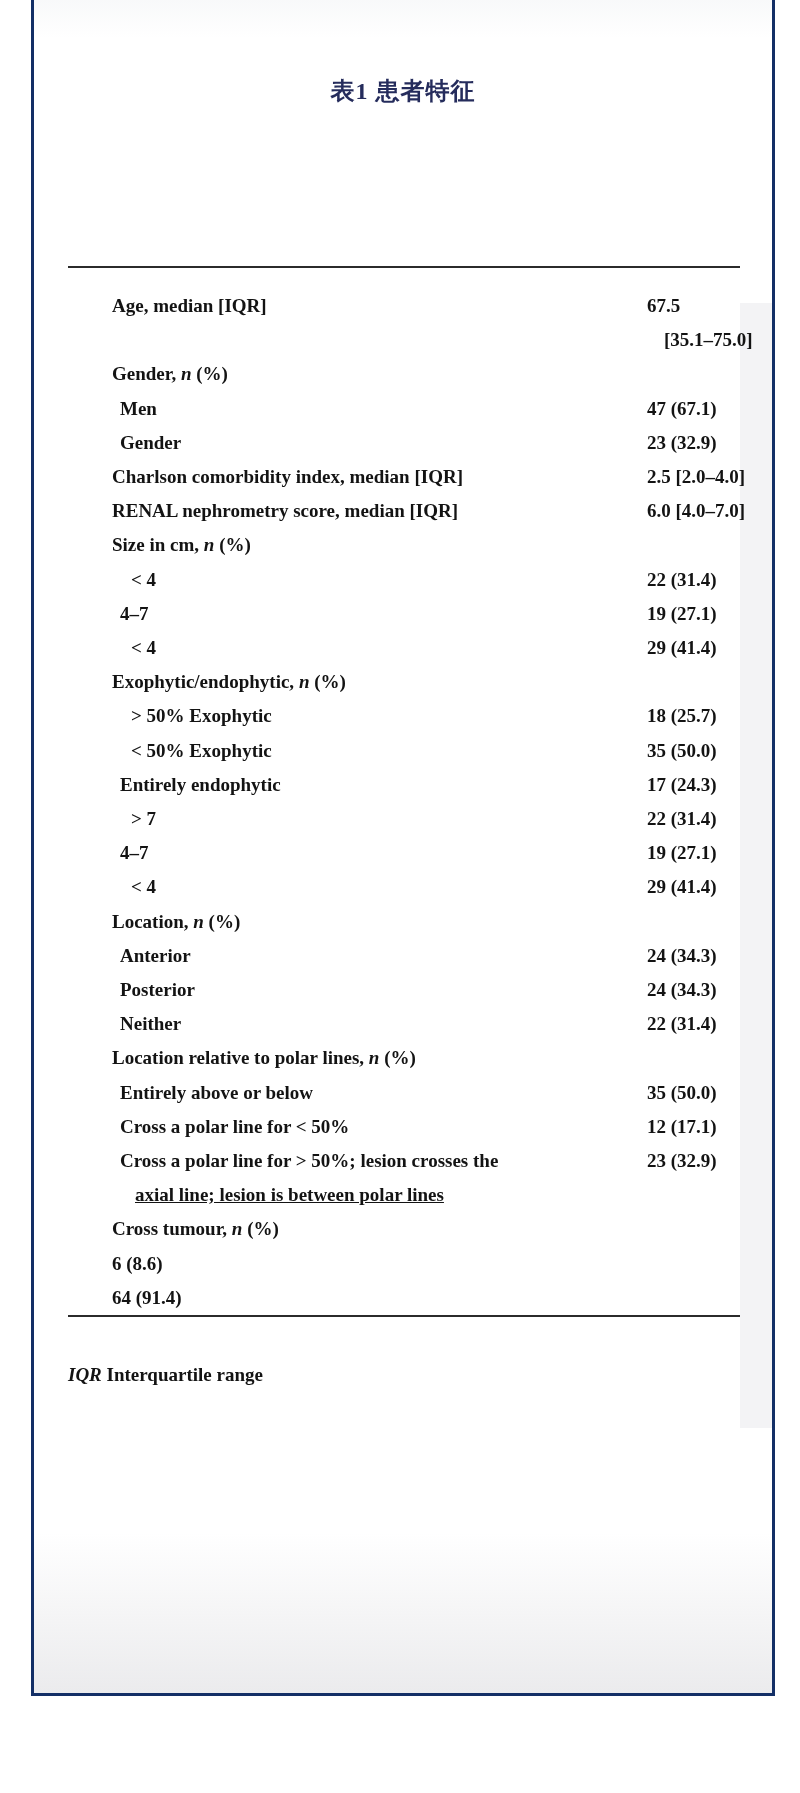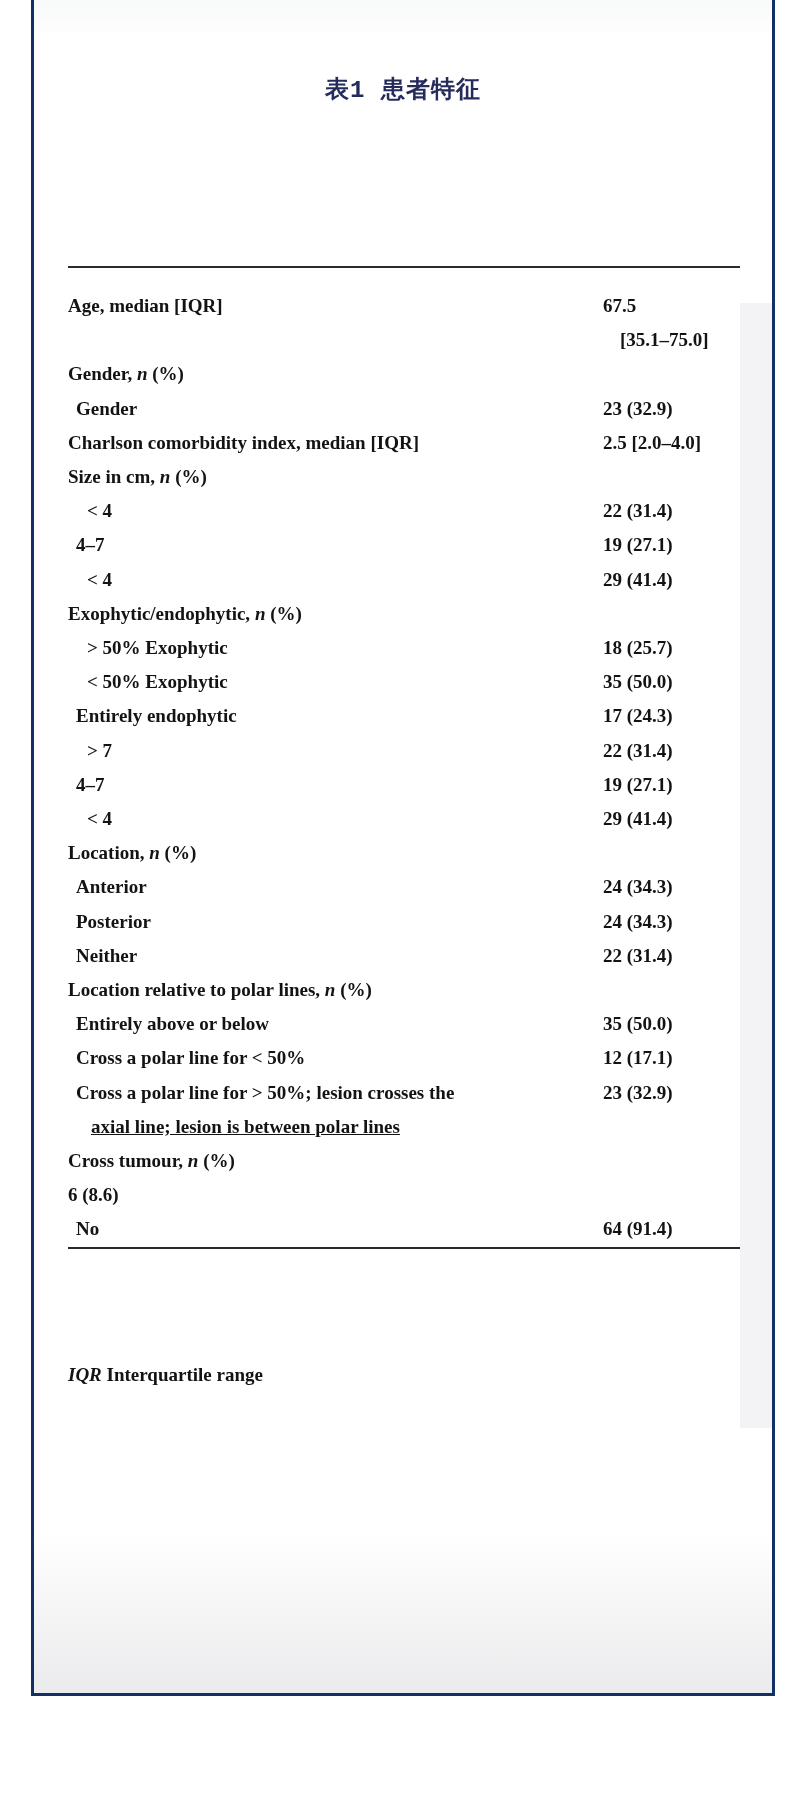--- a/index.html
+++ b/index.html
@@ -22,21 +22,21 @@
     position:absolute;
     left:740px;top:303px;
     width:32px;height:1125px;
     background:#f3f3f5;
   }
   .doc-title{
     position:absolute;
     left:31px;top:76px;
     width:744px;
     text-align:center;
-    font-family:Liberation Mono, monospace;
+    font-family:Liberation Serif, serif;
     font-weight:bold;
     font-size:24px;
     line-height:30px;
     letter-spacing:1px;
     color:#252c5c;
   }
   .scan-table{
     position:absolute;
     left:68px;top:266px;
     width:672px;
@@ -45,21 +45,21 @@
     border-bottom:2px solid #2b2b2b;
     padding-top:21px;
     font-weight:bold;
     font-size:19px;
     line-height:34.2px;
     color:#131313;
   }
   .t-row{display:flex;align-items:flex-start;}
   .t-label{width:535px;}
   .t-value{width:137px;}
-  .line{white-space:nowrap;}
+  .line{white-space:nowrap;margin-left:44px;}
   .ind1{padding-left:8px;}
   .ind2{padding-left:19px;}
   .cont.ind1{padding-left:23px;text-decoration:underline;}
   .vcont{padding-left:17px;}
   em{font-style:italic;}
   .footnote{
     position:absolute;
     left:68px;top:1362px;
     font-weight:bold;
     font-size:19px;
@@ -87,32 +87,48 @@
         </div>
       </div>
       <div class="t-row">
         <div class="t-label">
           <div class="line ind0"><span>Gender, </span><em>n</em><span> (%)</span></div>
         </div>
         <div class="t-value"></div>
       </div>
       <div class="t-row">
         <div class="t-label">
+          <div class="line ind1"><span>Men</span></div>
+        </div>
+        <div class="t-value">
+          <div class="line">47 (67.1)</div>
+        </div>
+      </div>
+      <div class="t-row">
+        <div class="t-label">
           <div class="line ind1"><span>Gender</span></div>
         </div>
         <div class="t-value">
           <div class="line">23 (32.9)</div>
         </div>
       </div>
       <div class="t-row">
         <div class="t-label">
           <div class="line ind0"><span>Charlson comorbidity index, median [IQR]</span></div>
         </div>
         <div class="t-value">
           <div class="line">2.5 [2.0–4.0]</div>
+        </div>
+      </div>
+      <div class="t-row">
+        <div class="t-label">
+          <div class="line ind0"><span>RENAL nephrometry score, median [IQR]</span></div>
+        </div>
+        <div class="t-value">
+          <div class="line">6.0 [4.0–7.0]</div>
         </div>
       </div>
       <div class="t-row">
         <div class="t-label">
           <div class="line ind0"><span>Size in cm, </span><em>n</em><span> (%)</span></div>
         </div>
         <div class="t-value"></div>
       </div>
       <div class="t-row">
         <div class="t-label">
@@ -258,23 +274,20 @@
           <div class="line ind0"><span>Cross tumour, </span><em>n</em><span> (%)</span></div>
         </div>
         <div class="t-value"></div>
       </div>
       <div class="t-row">
         <div class="t-value">
           <div class="line">6 (8.6)</div>
         </div>
       </div>
       <div class="t-row">
-        <div class="t-label">
-          <div class="line ind1"><span>No</span></div>
-        </div>
         <div class="t-value">
           <div class="line">64 (91.4)</div>
         </div>
       </div>
     </div>
 </div>
 
 <div class="footnote" id="footnote"><em>IQR</em><span> Interquartile range</span></div>
 
 </body></html>

